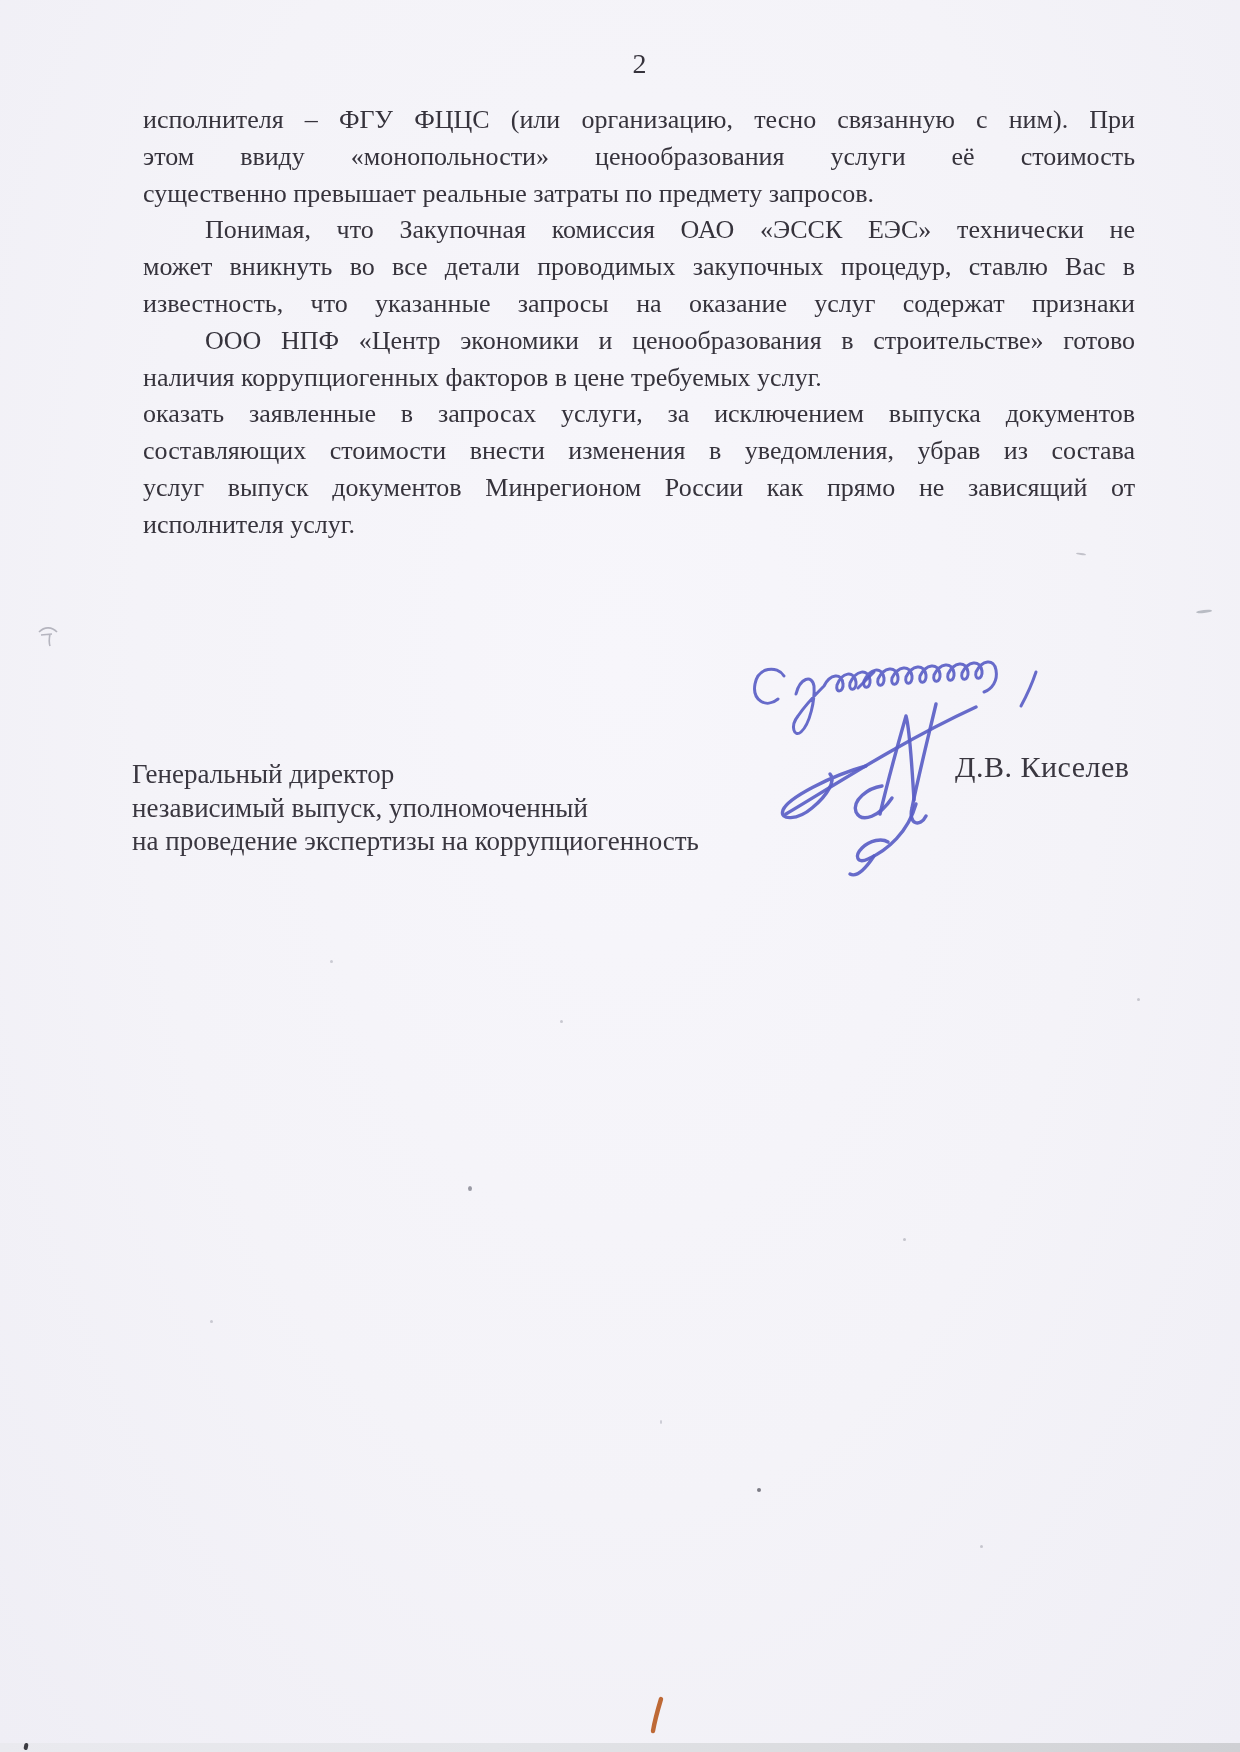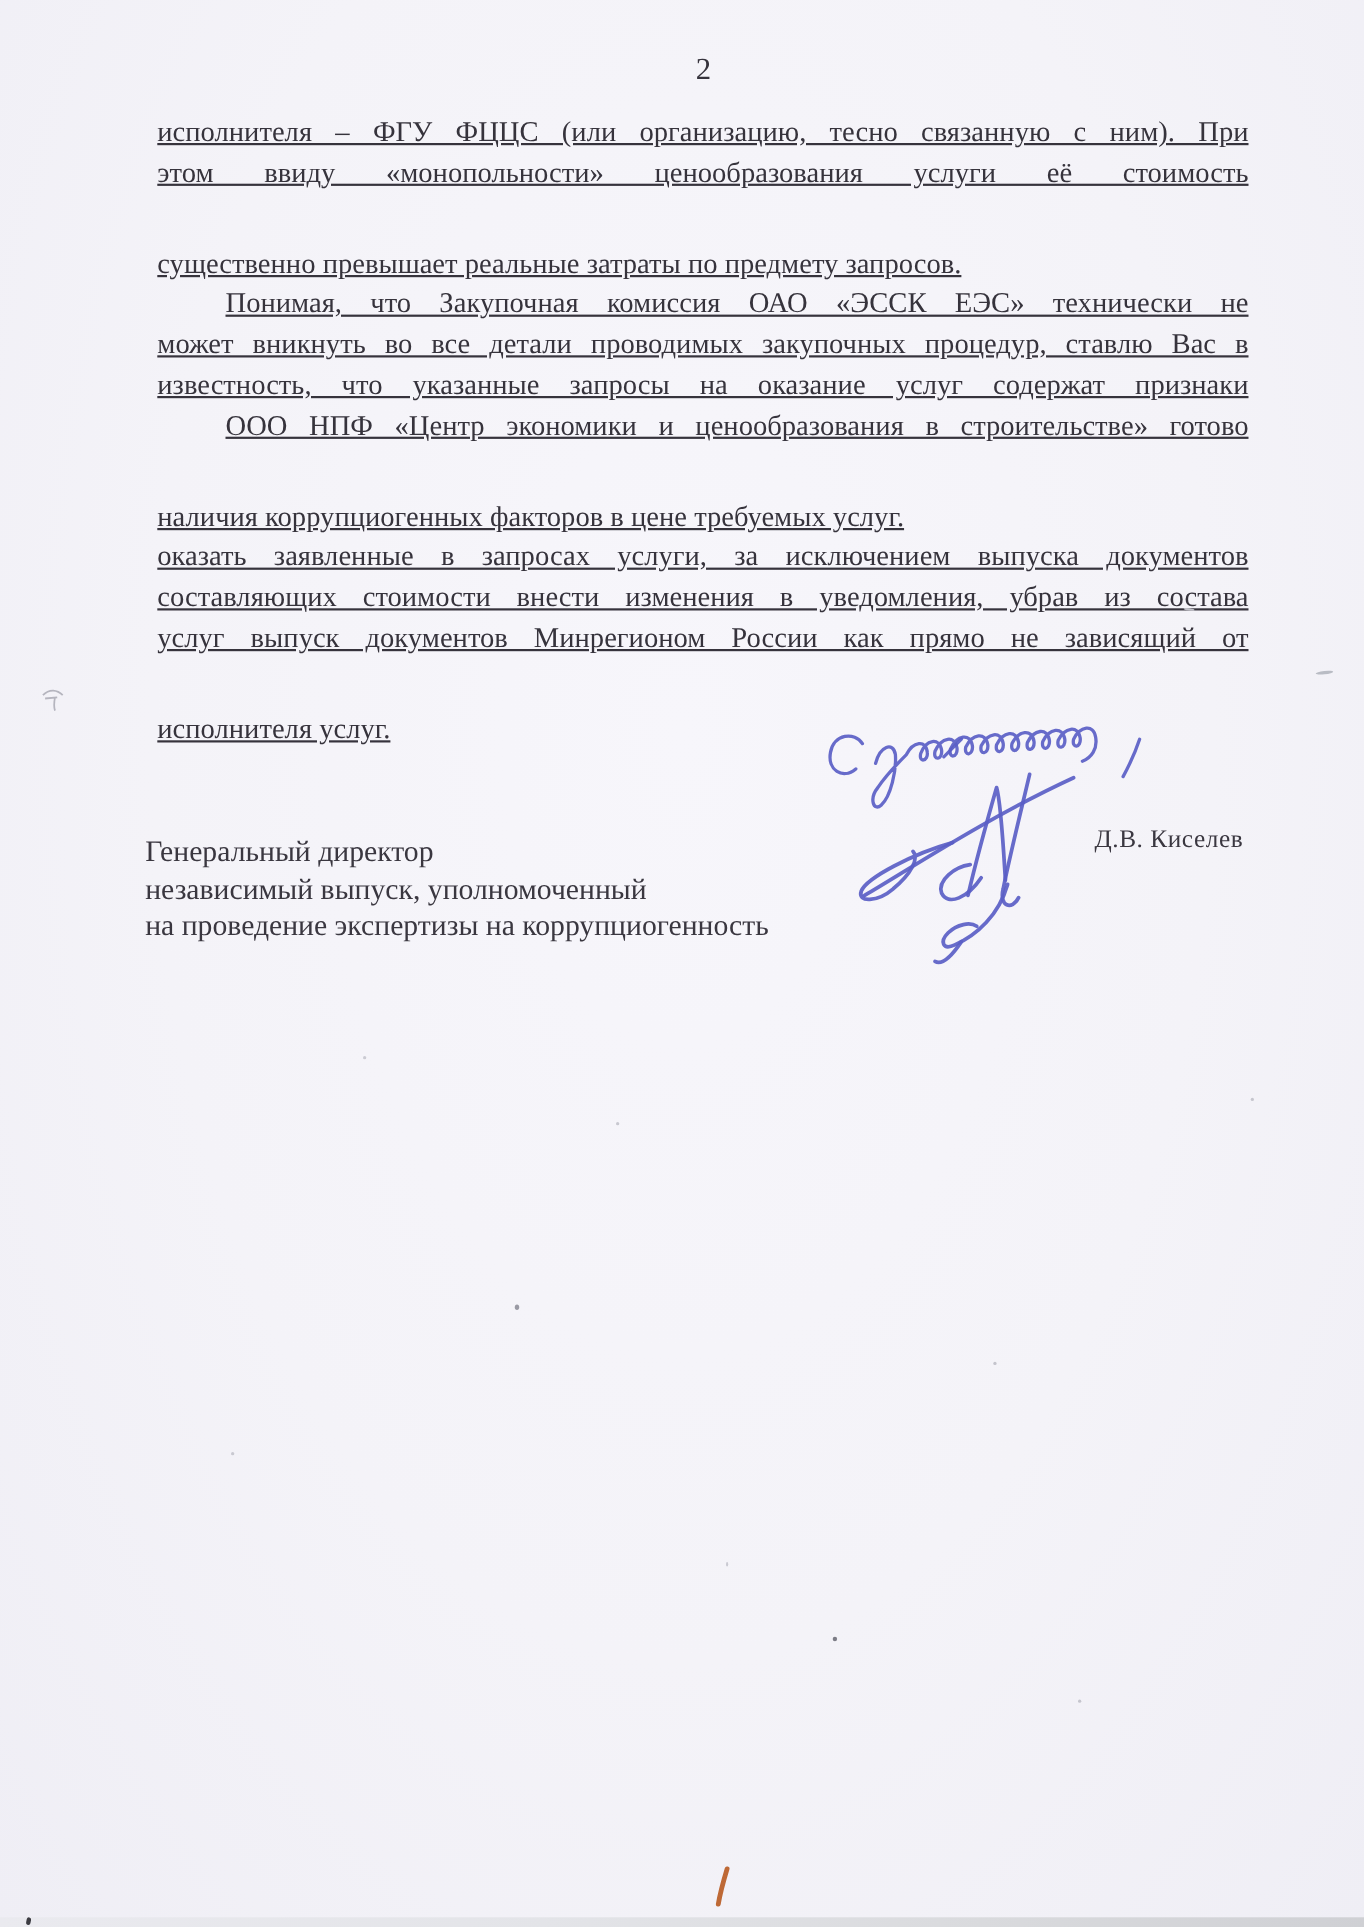--- a/index.html
+++ b/index.html
@@ -14,32 +14,32 @@
     color:#36333c;
   }
   .page-number {
     position:absolute; left:600px; top:48px; width:80px;
     text-align:center; font-size:28px; letter-spacing:1px;
   }
   .letter-body {
     position:absolute; left:143px; top:102px; width:992px;
     font-size:26px; line-height:36.8px;
   }
-  .body-line { text-align:justify; text-align-last:justify;text-decoration:underline; }
-  .body-line.last { text-align-last:left;margin-top:46px; }
+  .body-line { text-align:justify; text-align-last:justify; }
+  .body-line.last { text-align-last:left; }
   .body-line.indent { text-indent:62px; }
 
   .closing-svg { position:absolute; left:640px; top:628px; width:480px; height:300px; }
   .closing-svg path { fill:none; stroke:#5a5ec6; stroke-linecap:round; stroke-linejoin:round; opacity:.92; }
   .hand { stroke-width:3px; }
   .sig  { stroke-width:3.4px; }
 
   .signer-name {
     position:absolute; left:955px; top:750px;
-    font-size:23px; letter-spacing:.5px; color:#3a3740;margin-left:40px;
+    font-size:30px; letter-spacing:.5px; color:#3a3740;
   }
   .sig-title-block {
     position:absolute; left:132px; top:758px;
     font-size:27px; line-height:33.5px; color:#3a3740;
   }
 
   
   .speck { position:absolute; border-radius:50%; }
   .stray-mark-svg { position:absolute; }
   .bottom-edge {

